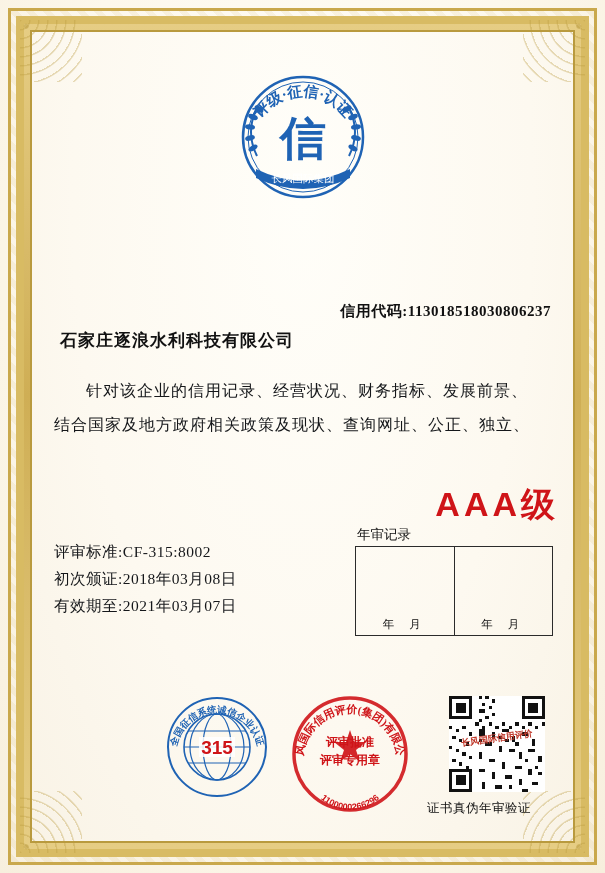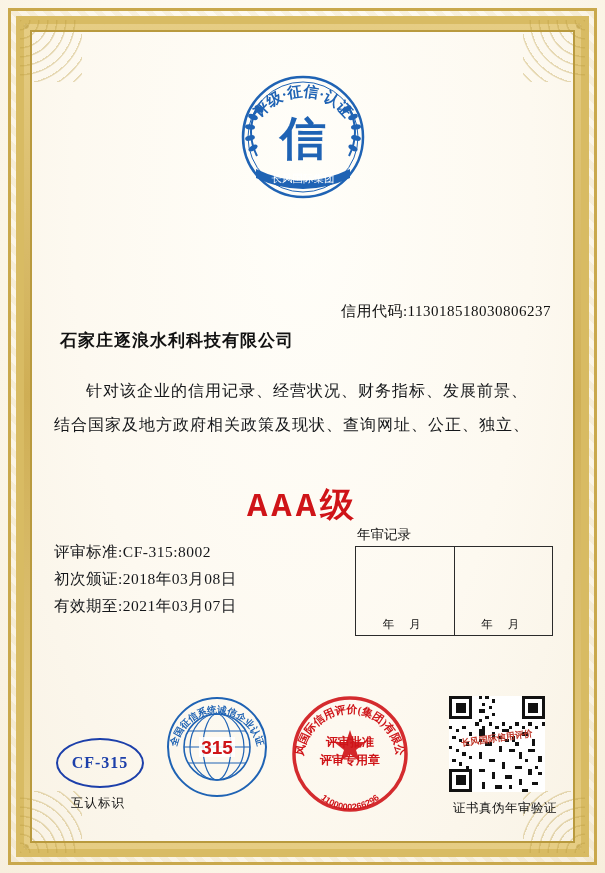--- a/index.html
+++ b/index.html
@@ -65,41 +65,41 @@
   
   .title{
     position:absolute;top:185px;left:0;right:0;
     text-align:center;
     font-family:"Liberation Serif", serif;
     font-size:46px;font-weight:bold;letter-spacing:5px;
     color:#15171a;
   }
   .credit-code{
     position:absolute;top:258px;right:8px;
-    font-size:15px;font-weight:normal;color:#111;
+    font-size:15px;font-weight:bold;color:#111;
     letter-spacing:.5px;
   }
   .company{
     position:absolute;top:285px;left:14px;
     font-size:17px;font-weight:bold;color:#111;
     letter-spacing:1px;
   }
   .para{
     position:absolute;top:330px;left:8px;right:8px;
     font-size:16px;color:#15171a;line-height:34px;
     letter-spacing:1px;
   }
   .para p{margin:0;}
   .para p.indent{text-indent:32px;}
   .grade{
     position:absolute;top:438px;left:0;right:0;
-    text-align:center;
+    text-align:right;
     color:#cf1418;
     font-size:34px;font-weight:bold;letter-spacing:4px;
-    font-family:Liberation Mono, monospace;
+    font-family:Liberation Sans, sans-serif;
   }
 
   
   .info{
     position:absolute;top:494px;left:8px;
     font-size:15.5px;line-height:27px;color:#15171a;letter-spacing:.5px;
   }
   .info div{white-space:nowrap;}
 
   
@@ -143,21 +143,21 @@
     position:absolute;left:120px;top:652px;width:102px;height:102px;
   }
   .seal-red{
     position:absolute;left:244px;top:650px;width:120px;height:120px;
   }
   .qr{
     position:absolute;right:14px;top:652px;width:96px;height:96px;
     background:#fff;
   }
   .qr-cap{
-    position:absolute;right:2px;top:756px;width:130px;text-align:right;
+    position:absolute;right:2px;top:756px;width:130px;text-align:left;
     font-size:12.5px;color:#111;letter-spacing:.5px;
   }
   .qr-overlay{
     position:absolute;left:0;right:0;top:36px;text-align:center;
     font-size:9px;color:#c0392b;font-weight:bold;transform:rotate(-8deg);
   }
 </style>
 </head>
 <body>
 
@@ -231,24 +231,20 @@
       <div class="review-box">
         <div class="review-cell">
           <div class="rc-ym">年 月</div>
         </div>
         <div class="review-cell">
           <div class="rc-ym">年 月</div>
         </div>
       </div>
     </div>
 
-    <div class="seal-cf">
-      <div class="oval">CF-315</div>
-      <div class="cap">互认标识</div>
-    </div>
 
     <div class="seal-globe">
       <svg width="102" height="102" viewBox="0 0 102 102">
         <circle cx="51" cy="51" r="49" fill="none" stroke="#1f63b4" stroke-width="2"></circle>
         <circle cx="51" cy="51" r="33" fill="none" stroke="#1f63b4" stroke-width="1.6"></circle>
         <ellipse cx="51" cy="51" rx="14" ry="33" fill="none" stroke="#1f63b4" stroke-width="1.2"></ellipse>
         <ellipse cx="51" cy="51" rx="27" ry="33" fill="none" stroke="#1f63b4" stroke-width="1.2"></ellipse>
         <line x1="18" y1="51" x2="84" y2="51" stroke="#1f63b4" stroke-width="1.2"></line>
         <line x1="22" y1="35" x2="80" y2="35" stroke="#1f63b4" stroke-width="1"></line>
         <line x1="22" y1="67" x2="80" y2="67" stroke="#1f63b4" stroke-width="1"></line>

